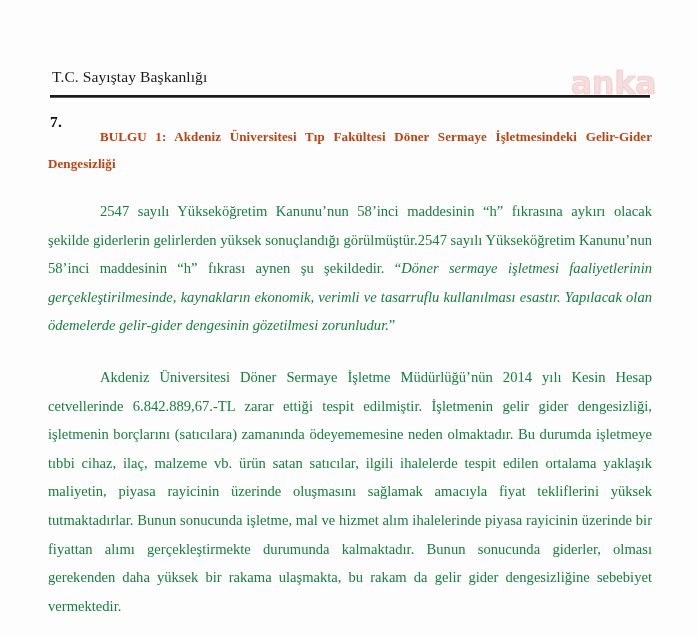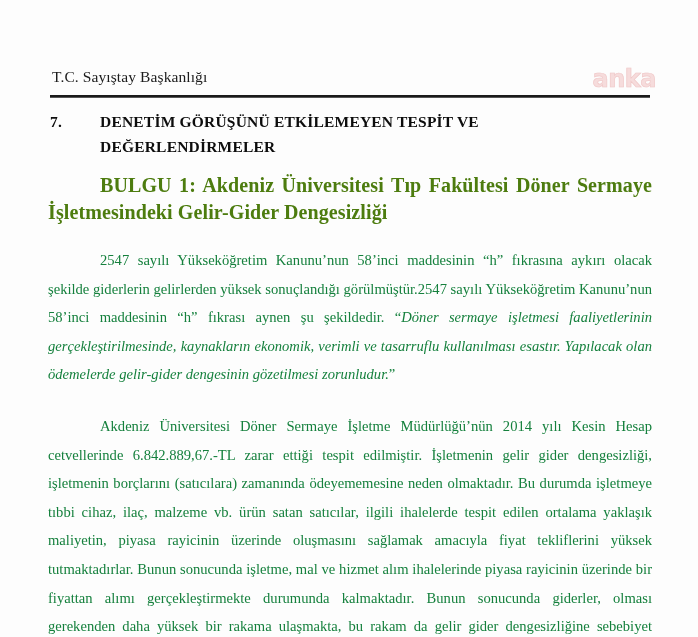--- a/index.html
+++ b/index.html
@@ -41,21 +41,21 @@
     font-family: "Liberation Serif", "DejaVu Serif", serif;
     color: #1c1c1c;
     letter-spacing: 0.1px;
     white-space: nowrap;
   }
   .header-logo {
     position: absolute;
     right: 42px;
     top: 31px;
     font-family: "DejaVu Sans", "Liberation Sans", sans-serif;
-    font-size: 24px;
+    font-size: 32px;
     font-weight: 700;
     letter-spacing: -0.5px;
     color: #f6dcdc;
     -webkit-text-stroke: 0.7px #f0c9c9;
     line-height: 1;
     user-select: none;
   }
   .header-rule {
     position: absolute;
     left: 50px;
@@ -88,28 +88,28 @@
   }
   .section-number {
     position: absolute;
     left: 2px;
     top: 0;
     font-weight: bold;
     font-size: 15.5px;
   }
 
   .finding-heading {
-    font-size: 20px;
+    font-size: 13px;
     font-weight: bold;
     line-height: 27px;
     text-align: justify;
     text-align-last: left;
     text-indent: 52px;
     margin: 13px 0 0 0;
-    color: #4d7c0f;
+    color: #c2410c;
     letter-spacing: 0.1px;
   }
 
   .para {
     font-size: 14.6px;
     line-height: 28.6px;
     text-align: justify;
     text-align-last: left;
     text-indent: 52px;
     margin: 20px 0 0 0;
@@ -131,21 +131,20 @@
   <div class="header">
     <div class="header-title">T.C. Sayıştay Başkanlığı</div>
     <div class="header-logo">anka</div>
     <div class="header-rule"></div>
   </div>
 
   <div class="content">
 
     <h1 class="section-heading">
       <span class="section-number">7.</span>
-      <span>DENETİM GÖRÜŞÜNÜ ETKİLEMEYEN TESPİT VE DEĞERLENDİRMELER</span>
     </h1>
 
     <p class="finding-heading">BULGU 1: Akdeniz Üniversitesi Tıp Fakültesi Döner Sermaye İşletmesindeki Gelir-Gider Dengesizliği</p>
 
     <p class="para">
       <span>2547 sayılı Yükseköğretim Kanunu’nun 58’inci maddesinin “h” fıkrasına aykırı olacak şekilde giderlerin gelirlerden yüksek sonuçlandığı görülmüştür.2547 sayılı Yükseköğretim Kanunu’nun 58’inci maddesinin “h” fıkrası aynen şu şekildedir. “</span><em>Döner sermaye işletmesi faaliyetlerinin gerçekleştirilmesinde, kaynakların ekonomik, verimli ve tasarruflu kullanılması esastır. Yapılacak olan ödemelerde gelir-gider dengesinin gözetilmesi zorunludur.</em><span>”</span>
     </p>
 
     <p class="para tight">Akdeniz Üniversitesi Döner Sermaye İşletme Müdürlüğü’nün 2014 yılı Kesin Hesap cetvellerinde 6.842.889,67.-TL zarar ettiği tespit edilmiştir. İşletmenin gelir gider dengesizliği, işletmenin borçlarını (satıcılara) zamanında ödeyememesine neden olmaktadır. Bu durumda işletmeye tıbbi cihaz, ilaç, malzeme vb. ürün satan satıcılar, ilgili ihalelerde tespit edilen ortalama yaklaşık maliyetin, piyasa rayicinin üzerinde oluşmasını sağlamak amacıyla fiyat tekliflerini yüksek tutmaktadırlar. Bunun sonucunda işletme, mal ve hizmet alım ihalelerinde piyasa rayicinin üzerinde bir fiyattan alımı gerçekleştirmekte durumunda kalmaktadır. Bunun sonucunda giderler, olması gerekenden daha yüksek bir rakama ulaşmakta, bu rakam da gelir gider dengesizliğine sebebiyet vermektedir.</p>
 

